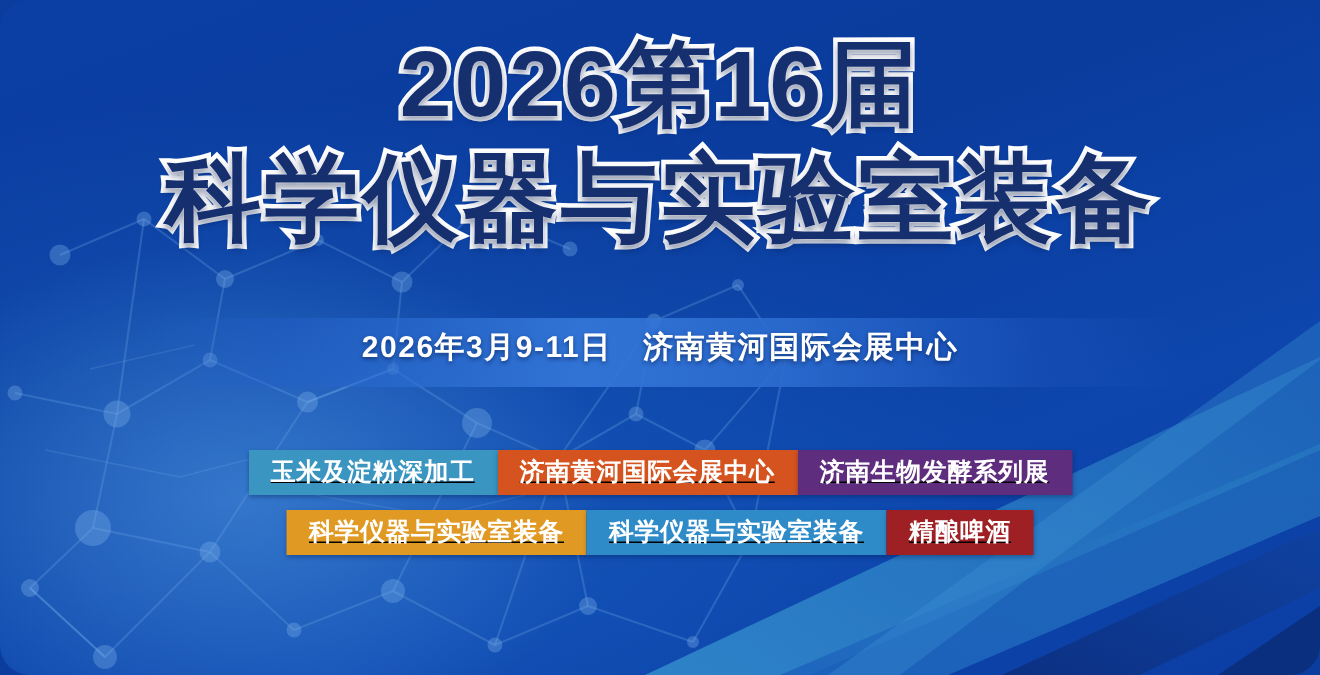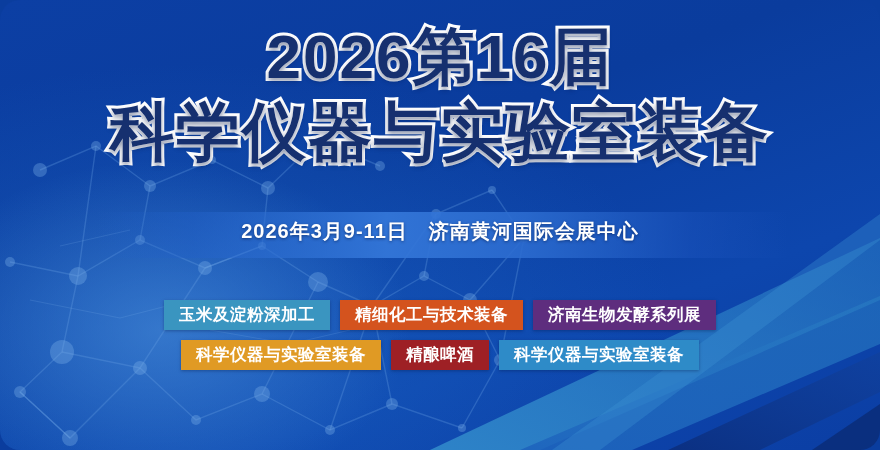--- a/index.html
+++ b/index.html
@@ -82,21 +82,21 @@
   .tags {
     position:absolute;
     left:0; right:0;
     top:300px;
     z-index:6;
     display:flex;
     flex-direction:column;
     align-items:center;
     gap:10px;
   }
-  .tag-row { display:flex; gap:10px; }
+  .tag-row { display:flex; gap:0;text-decoration:underline; }
   .tag {
     height:30px;
     display:flex;
     align-items:center;
     justify-content:center;
     padding:0 15px;
     color:#ffffff;
     font-size:16.5px;
     font-weight:bold;
     letter-spacing:0.5px;
@@ -208,23 +208,23 @@
     <div class="title-line title-line-1">2026第16届</div>
     <div class="title-line title-line-2">科学仪器与实验室装备</div>
   </div>
 
   <div class="date-band"></div>
   <div class="date-text">2026年3月9-11日　济南黄河国际会展中心</div>
 
   <div class="tags">
     <div class="tag-row">
       <div class="tag" style="background: rgb(58, 149, 192);">玉米及淀粉深加工</div>
-      <div class="tag" style="background: rgb(212, 83, 30);">精细化工与技术装备</div>
+      <div class="tag" style="background: rgb(212, 83, 30);">济南黄河国际会展中心</div>
       <div class="tag" style="background: rgb(94, 45, 126);">济南生物发酵系列展</div>
     </div>
     <div class="tag-row">
       <div class="tag" style="background: rgb(224, 154, 36);">科学仪器与实验室装备</div>
+      <div class="tag" style="background: rgb(46, 139, 200);">科学仪器与实验室装备</div>
       <div class="tag" style="background: rgb(158, 32, 37);">精酿啤酒</div>
-      <div class="tag" style="background: rgb(46, 139, 200);">科学仪器与实验室装备</div>
     </div>
   </div>
 
 </div>
 
 </body></html>

